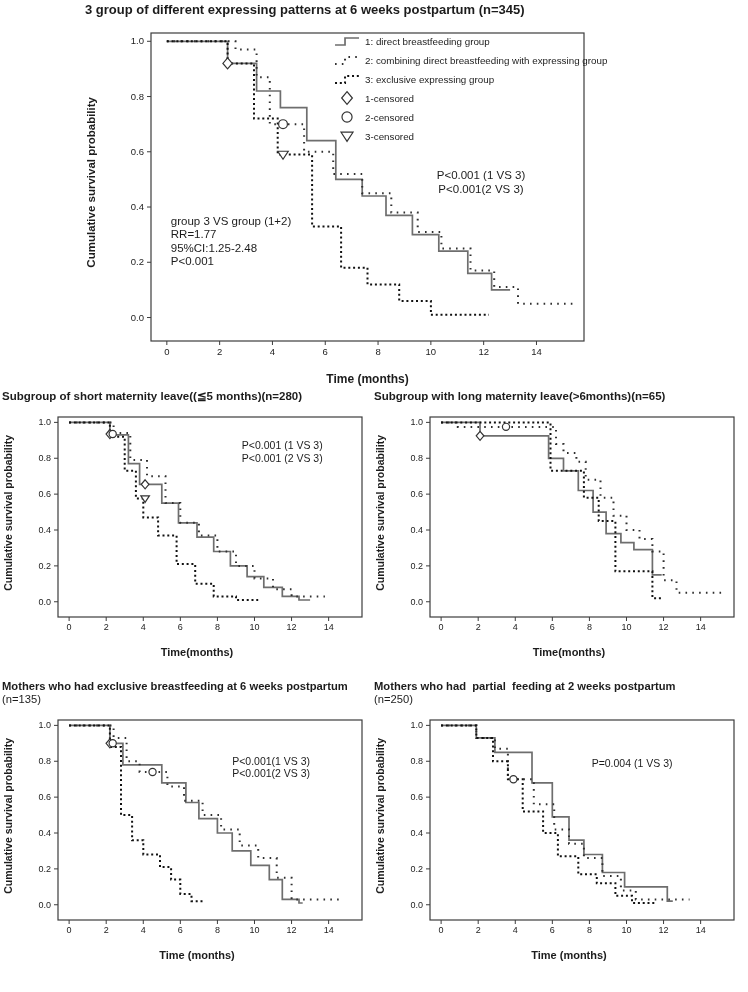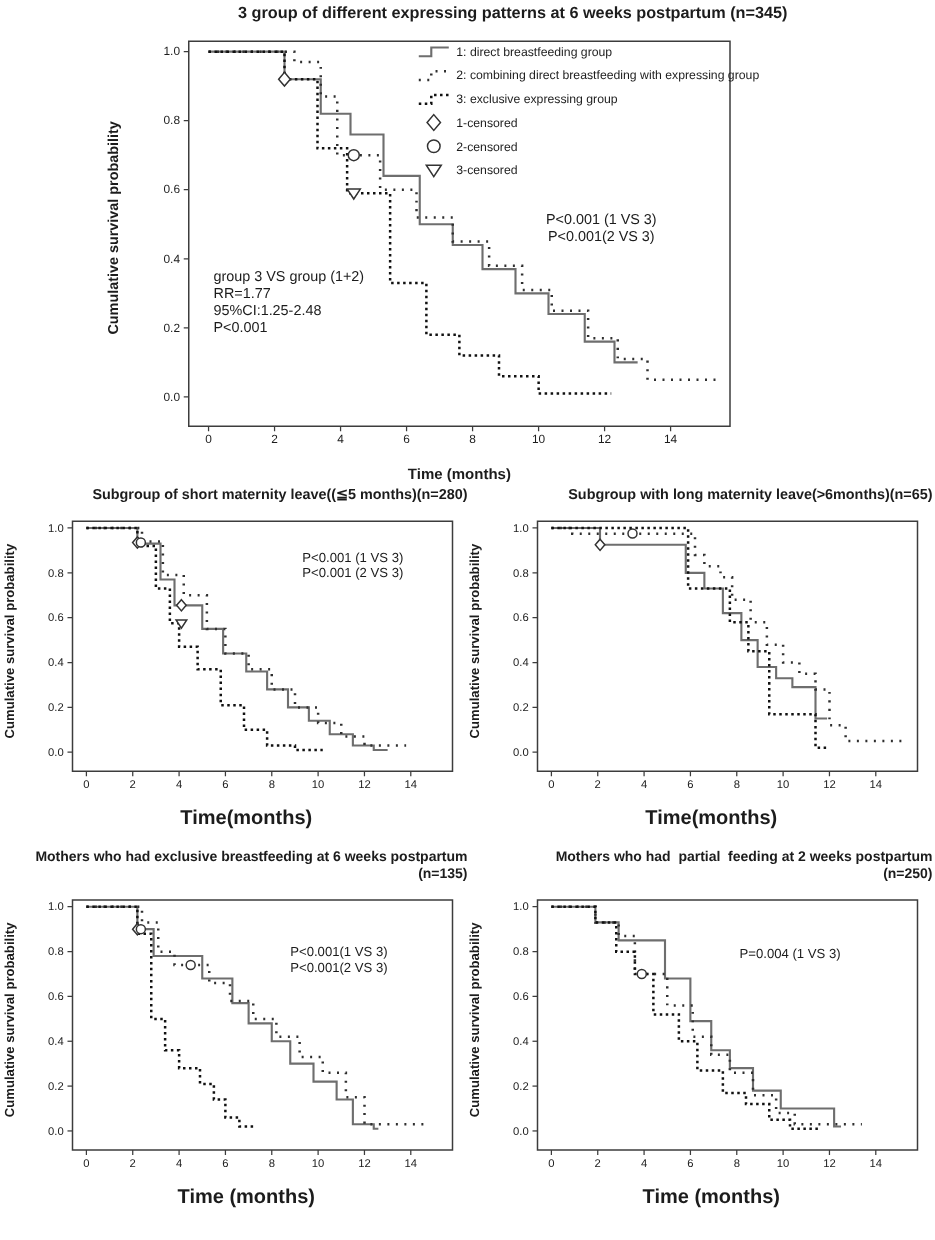--- a/index.html
+++ b/index.html
@@ -4,29 +4,29 @@
 <style>
   html,body{margin:0;padding:0}
   body{width:748px;height:992px;background:#ffffff;position:relative;
        font-family:"Liberation Sans",sans-serif;color:#1c1c1c;overflow:hidden}
   .panel{position:absolute}
   .p0{left:85px;top:2px;width:545px}
   .p1{left:2px;top:390px;width:372px}
   .p2{left:374px;top:390px;width:372px}
   .p3{left:2px;top:680px;width:372px}
   .p4{left:374px;top:680px;width:372px}
-  .ptitle{font-weight:bold;text-align:right;white-space:pre;font-size:11.5px;line-height:1.2}
+  .ptitle{font-weight:bold;text-align:left;white-space:pre;font-size:11.5px;line-height:1.2}
   .p0 .ptitle{font-size:13px}
   .p3 .ptitle,.p4 .ptitle{font-size:11.2px}
-  .psub{font-weight:bold;text-align:right;font-size:11.2px;line-height:1.2}
+  .psub{font-weight:normal;text-align:left;font-size:11.2px;line-height:1.2}
   .prow{display:flex;align-items:center;margin-top:3px}
   .ylab{writing-mode:vertical-rl;transform:rotate(180deg);font-weight:bold;font-size:10.5px;
         width:18px;text-align:center;margin-bottom:26px}
   .p0 .ylab{font-size:11.5px;width:20px}
-  .xlab{font-weight:bold;text-align:center;font-size:16px;margin-left:18px;margin-top:1px}
+  .xlab{font-weight:bold;text-align:center;font-size:11px;margin-left:18px;margin-top:1px}
   .p0 .xlab{font-size:12px;margin-left:20px}
   svg{display:block}
 </style>
 </head>
 <body>
 
 <div>
 
   <section class="panel p0">
     <div class="ptitle">3 group of different expressing patterns at 6 weeks postpartum (n=345)</div>

